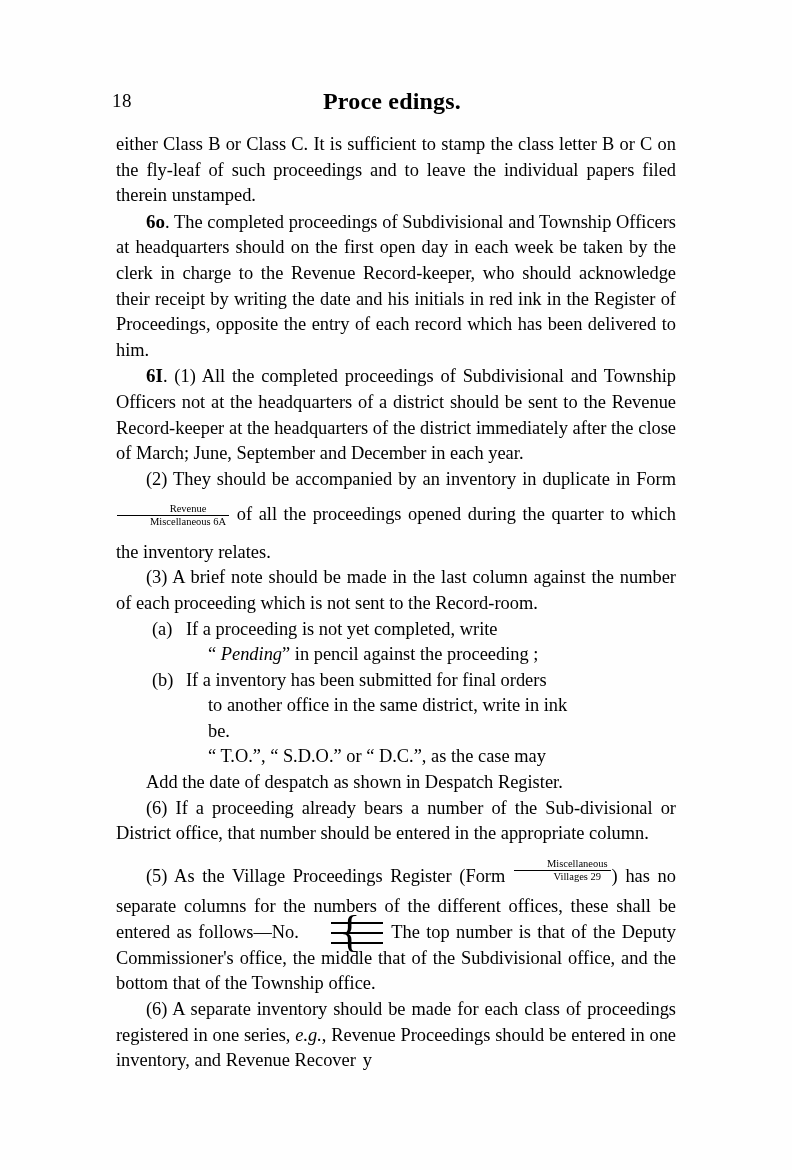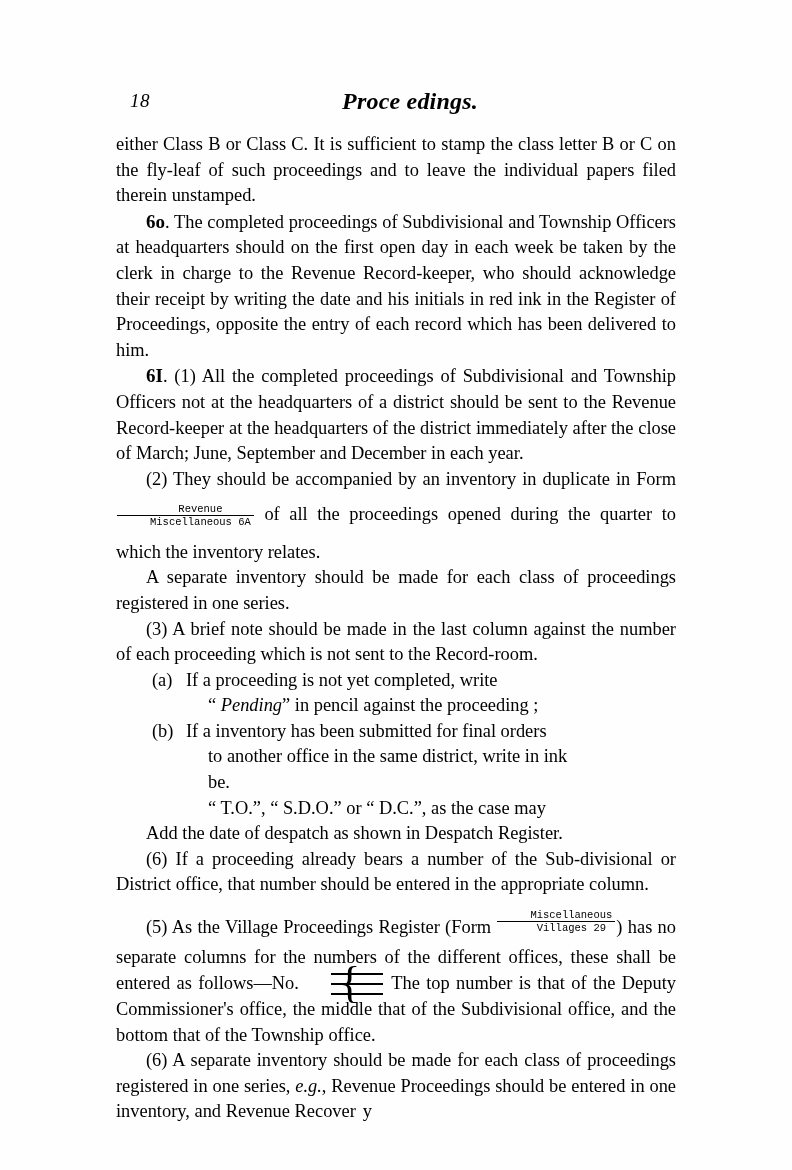--- a/index.html
+++ b/index.html
@@ -20,25 +20,24 @@
     position: absolute;
     left: 0; top: 0;
     width: 792px;
     height: 1170px;
     background: #fefefe;
   }
 
   
   .runhead {
     position: absolute;
-    left: 130px;
+    left: 112px;
     top: 88px;
     width: 560px;
     height: 26px;
-    font-style: italic;
   }
   .folio {
     position: absolute;
     left: 0;
     top: 2px;
     font-size: 19px;
     letter-spacing: 0.5px;
     font-variant-numeric: oldstyle-nums;
   }
   .runtitle {
@@ -104,21 +103,20 @@
 
   em.it { font-style: italic; }
 
   
   .frac {
     display: inline-block;
     vertical-align: -0.28em;
     text-align: center;
     line-height: 1.02;
     margin: 12px 1px;
-    font-family: Liberation Mono, monospace;
   }
   .frac .numer {
     display: block;
     font-size: 10.5px;
     padding: 0 3px 0px 3px;
     border-bottom: 1.4px solid #000;
     white-space: nowrap;
   }
   .frac .denom {
     display: block;
@@ -178,21 +176,20 @@
   <div class="column">
 
     <p class="para">either Class B or Class C.  It is sufficient to stamp the class letter B or C on the fly-leaf of such proceedings and to leave the individual papers filed therein unstamped.</p>
 
     <p class="para indent"><span class="num">6o</span><span>. The completed proceedings of Subdivisional and Township Officers at headquarters should on the first open day in each week be taken by the clerk in charge to the Revenue Record-keeper, who should acknowledge their receipt by writing the date and his initials in red ink in the Register of Proceedings, opposite the entry of each record which has been delivered to him.</span></p>
 
     <p class="para indent"><span class="num">6I</span><span>. (1) All the completed proceedings of Subdivisional and Township Officers not at the headquarters of a district should be sent to the Revenue Record-keeper at the headquarters of the district immediately after the close of March; June, September and December in each year.</span></p>
 
     <p class="para indent"><span>(2) They should be accompanied by an inventory in duplicate in Form </span><span class="frac"><span class="numer">Revenue</span><span class="denom">Miscellaneous 6A</span></span><span> of all the proceedings opened during the quarter to which the inventory relates.</span></p>
 
-    <p class="para indent">A separate inventory should be made for each class of proceedings registered in one series.</p>
 
     <p class="para indent">(3) A brief note should be made in the last column against the number of each proceeding which is not sent to the Record-room.</p>
 
 
     <p class="listitem"><span class="mark">(a)</span><span>If a proceeding is not yet completed, write</span><span class="cont"><span>“ </span><em class="it">Pending</em><span>” in pencil against the proceeding ;</span></span></p>
 
     <p class="listitem"><span class="mark">(b)</span><span>If a inventory has been submitted for final orders</span><span class="cont">to another office in the same district, write in ink</span><span class="cont">be.</span><span class="cont">“ T.O.”, “ S.D.O.” or “ D.C.”, as the case may</span></p>
 
     <p class="para indent">Add the date of despatch as shown in Despatch Register.</p>
 

